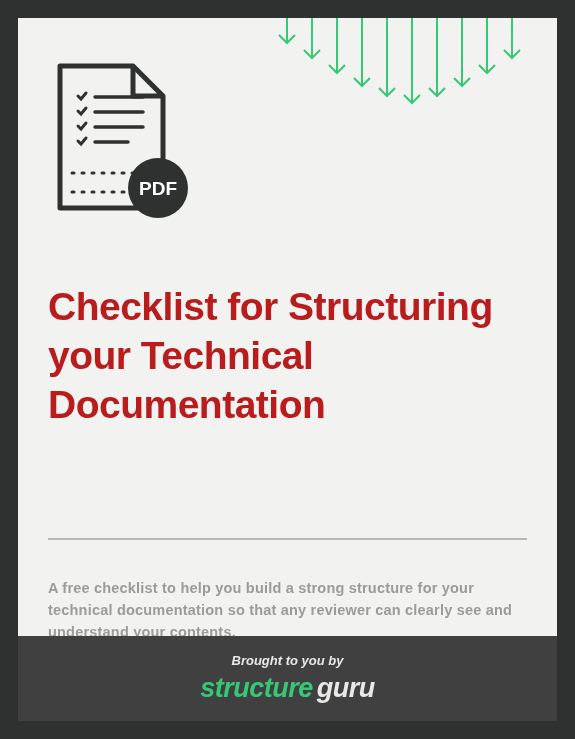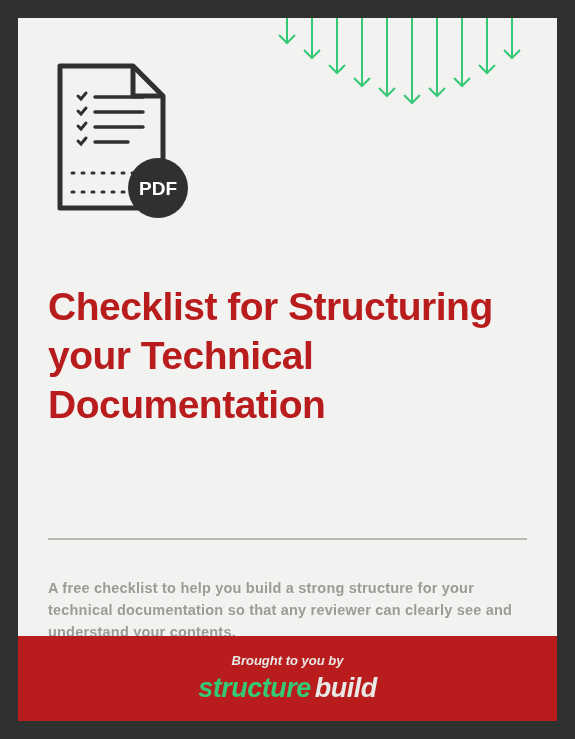--- a/index.html
+++ b/index.html
@@ -4,21 +4,21 @@
   <style>
     * { margin: 0; padding: 0; box-sizing: border-box; }
     body { width: 575px; height: 739px; font-family: -apple-system, BlinkMacSystemFont, "Segoe UI", Helvetica, Arial, sans-serif; background: #fff; }
     .page { width: 575px; height: 739px; background: #2e3130; padding: 18px; position: relative; }
     .inner { width: 100%; height: 100%; background: #f2f2f0; position: relative; overflow: hidden; }
     .arrows { position: absolute; top: 0; right: 20px; width: 260px; height: 100px; }
     .pdf-icon-wrap { position: absolute; top: 40px; left: 30px; width: 150px; height: 170px; }
     .title { position: absolute; top: 265px; left: 30px; right: 30px; font-size: 39px; font-weight: 800; line-height: 1.25; color: #b91c1c; letter-spacing: -0.5px; }
     .divider { position: absolute; top: 520px; left: 30px; right: 30px; height: 0; border-top: 2px solid #b8b8b5; }
     .subtitle { position: absolute; top: 535px; left: 30px; right: 40px; font-size: 14.5px; color: #9b9b98; line-height: 1.5; font-weight: 600; letter-spacing: 0.2px; margin-top: 25px; }
-    .footer { position: absolute; bottom: 0; left: 0; right: 0; height: 85px; background: #b91c1c; display: flex; flex-direction: column; align-items: center; justify-content: center; gap: 5px; }
+    .footer { position: absolute; bottom: 0; left: 0; right: 0; height: 85px; background: #404040; display: flex; flex-direction: column; align-items: center; justify-content: center; gap: 5px; }
     .footer-label { color: #e8e8e6; font-size: 13px; font-style: italic; font-weight: 600; }
     .logo { font-size: 27px; font-weight: 800; font-style: italic; letter-spacing: -0.5px; }
     .logo-green { color: #36c975; }
     .logo-guru { color: #e8e8e6; margin-left: 4px; font-weight: 700; }
   </style>
 </head>
 <body>
 
 <div class="page">
   <div class="inner">
@@ -69,18 +69,18 @@
 
     <h1 class="title">Checklist for Structuring your Technical Documentation</h1>
 
     <div class="divider"></div>
 
     <p class="subtitle">A free checklist to help you build a strong structure for your technical documentation so that any reviewer can clearly see and understand your contents.</p>
 
     <div class="footer">
       <div class="footer-label">Brought to you by</div>
       <div class="logo">
-        <span class="logo-green">structure</span><span class="logo-guru">build</span>
+        <span class="logo-green">structure</span><span class="logo-guru">guru</span>
       </div>
     </div>
 
   </div>
 </div>
 
 </body></html>

